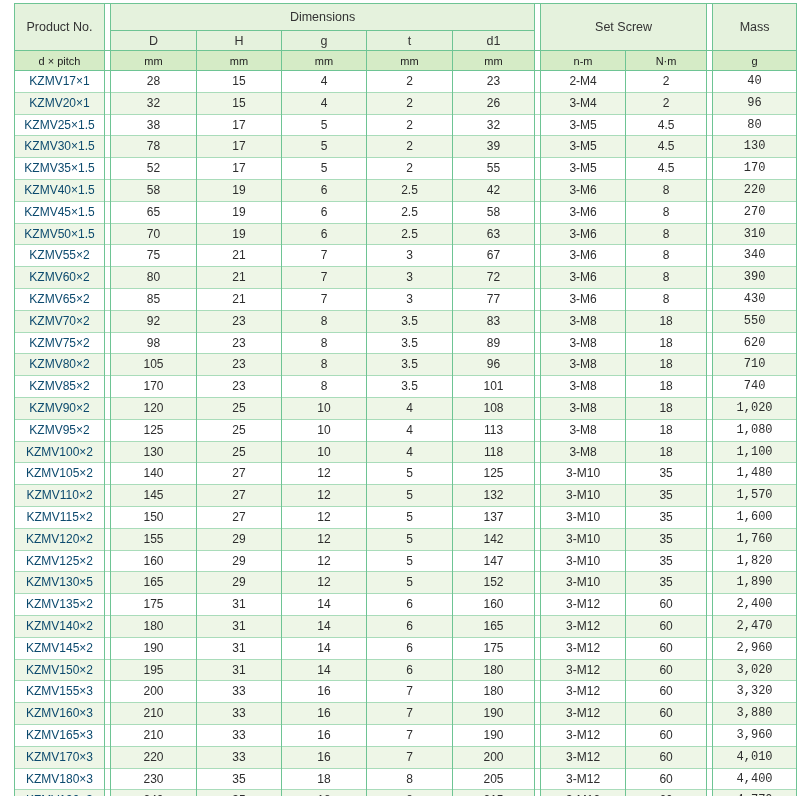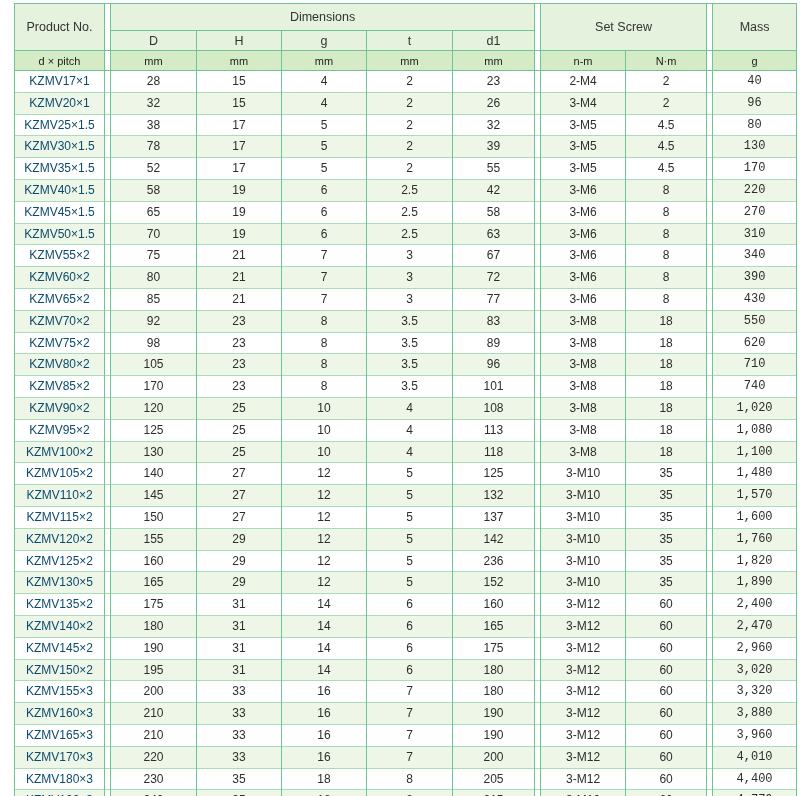--- a/index.html
+++ b/index.html
@@ -439,21 +439,21 @@
           <td class="gapcol"></td>
           <td class="mass">1,760</td>
         </tr>
         <tr>
           <td class="pcode">KZMV125×2</td>
           <td class="gapcol"></td>
           <td>160</td>
           <td>29</td>
           <td>12</td>
           <td>5</td>
-          <td>236</td>
+          <td>147</td>
           <td class="gapcol"></td>
           <td>3-M10</td>
           <td>35</td>
           <td class="gapcol"></td>
           <td class="mass">1,820</td>
         </tr>
         <tr class="stripe">
           <td class="pcode">KZMV130×5</td>
           <td class="gapcol"></td>
           <td>165</td>

